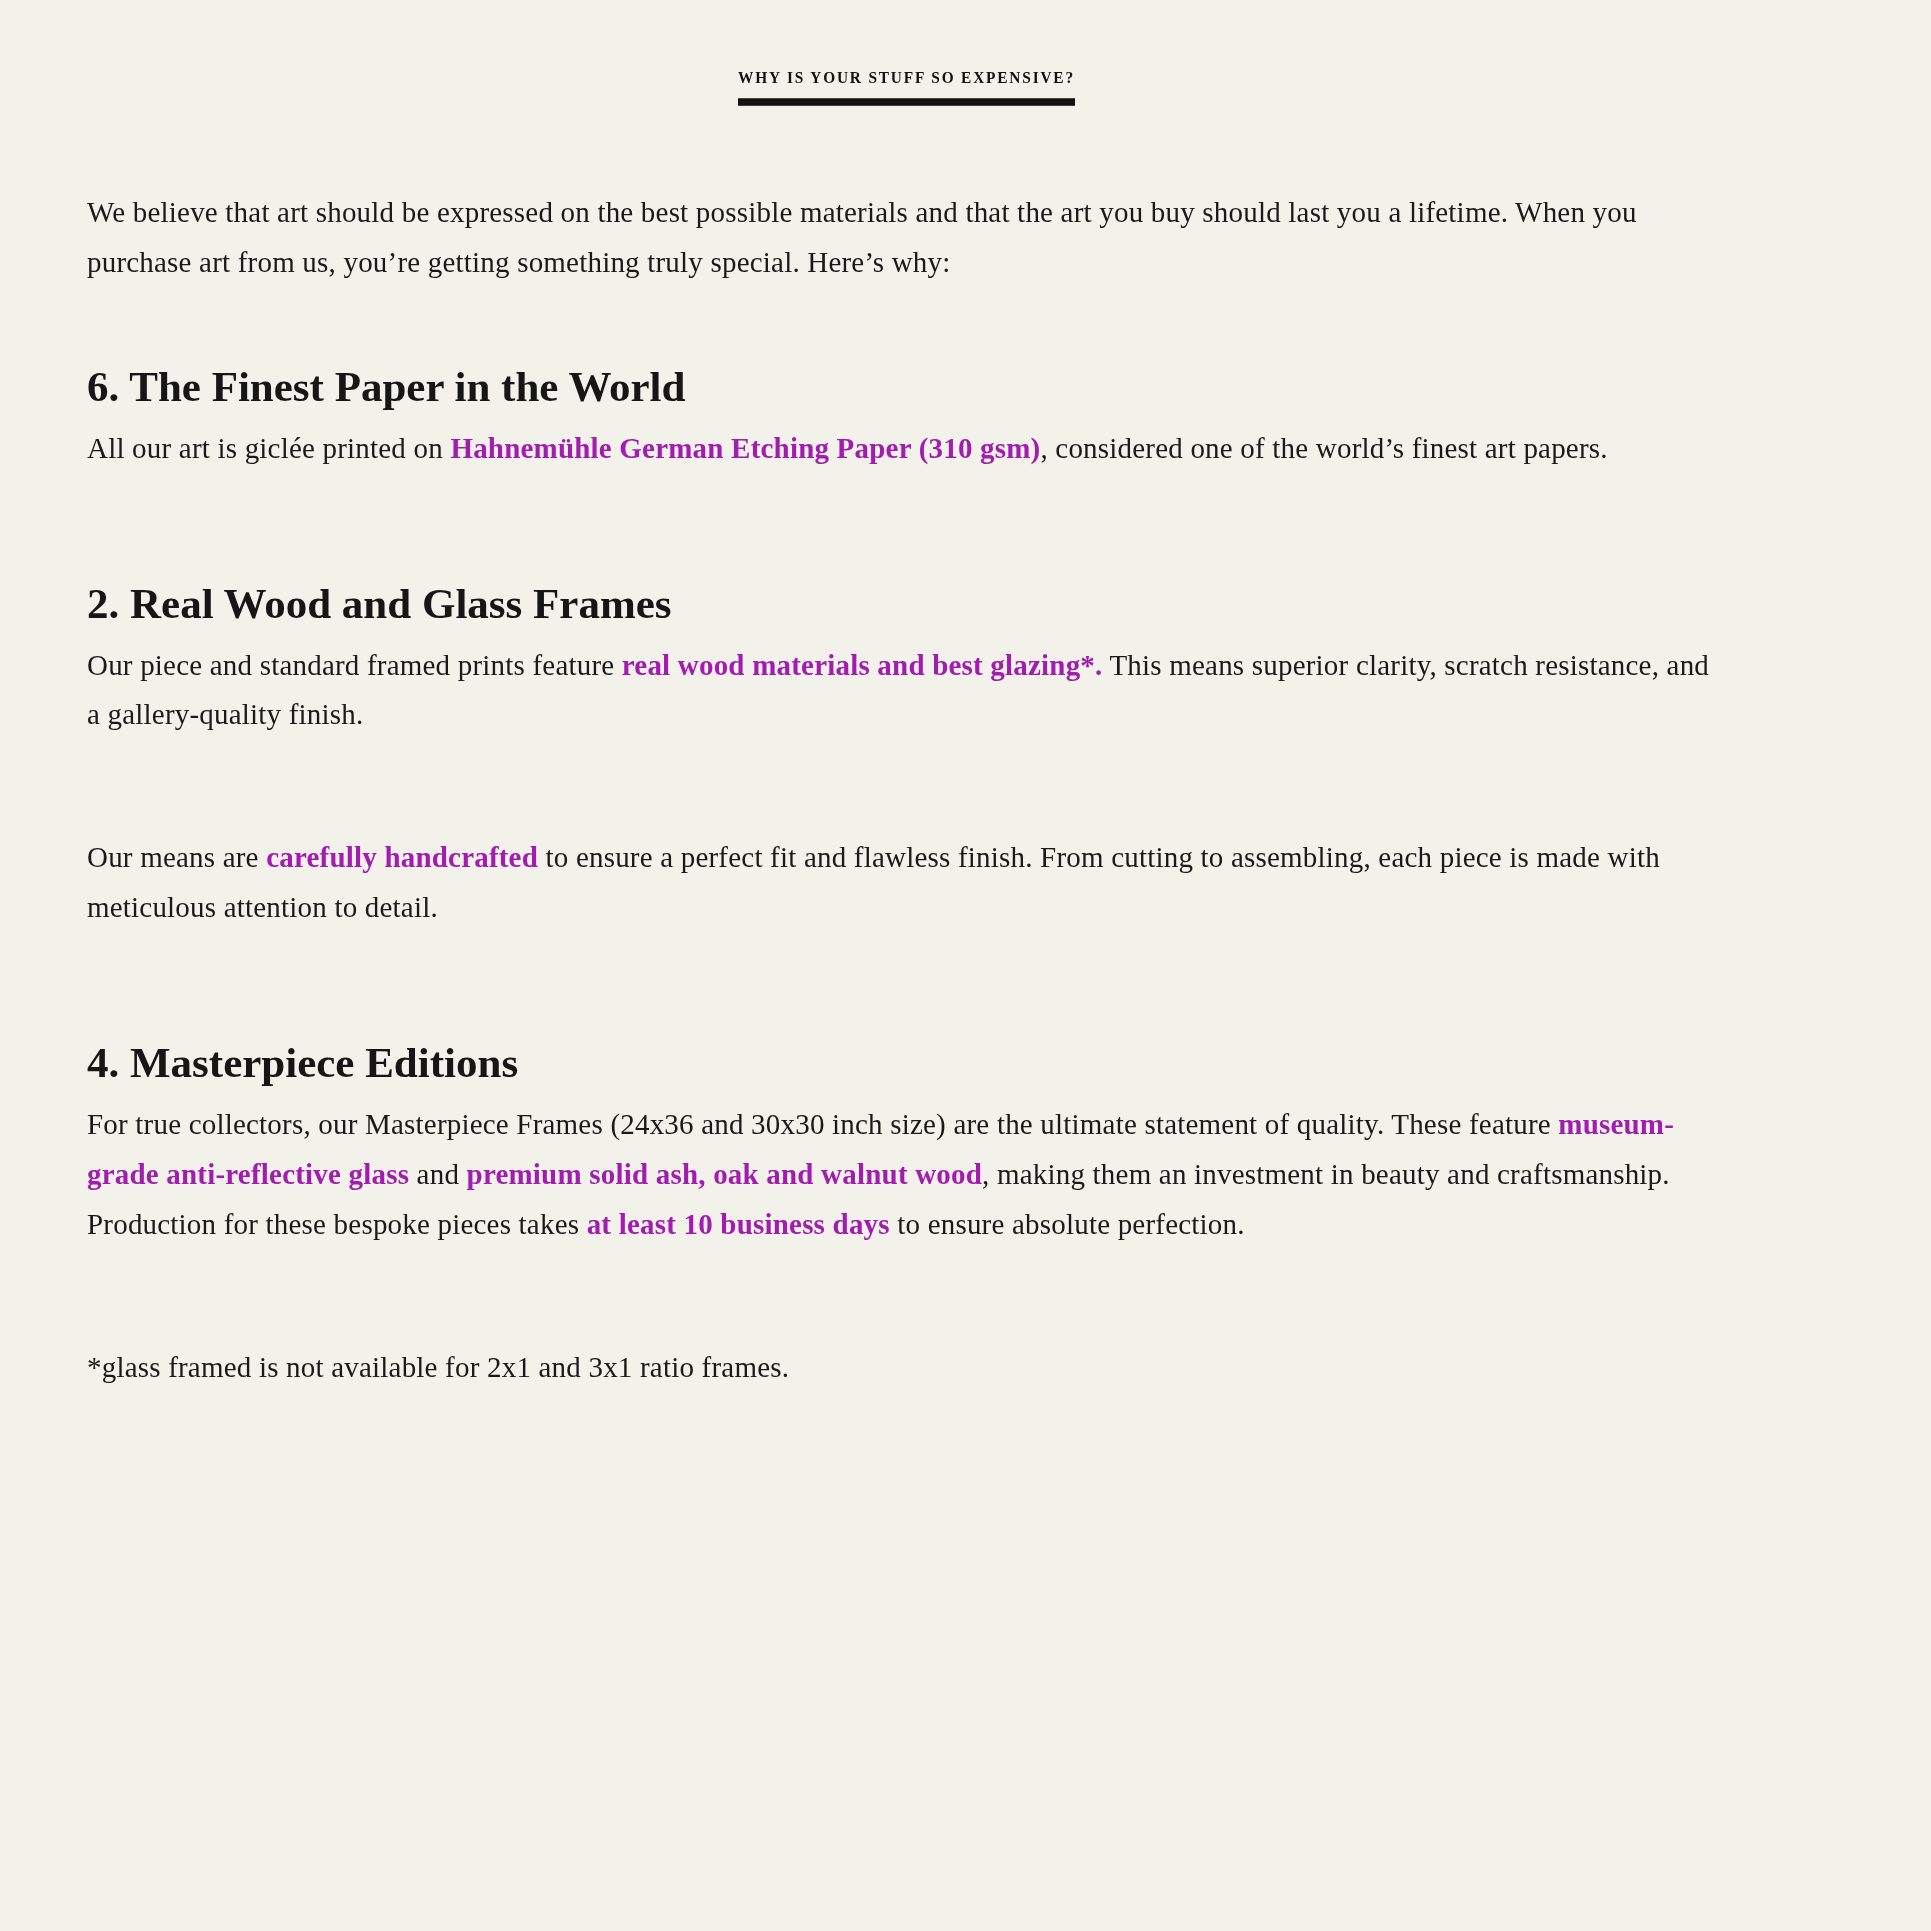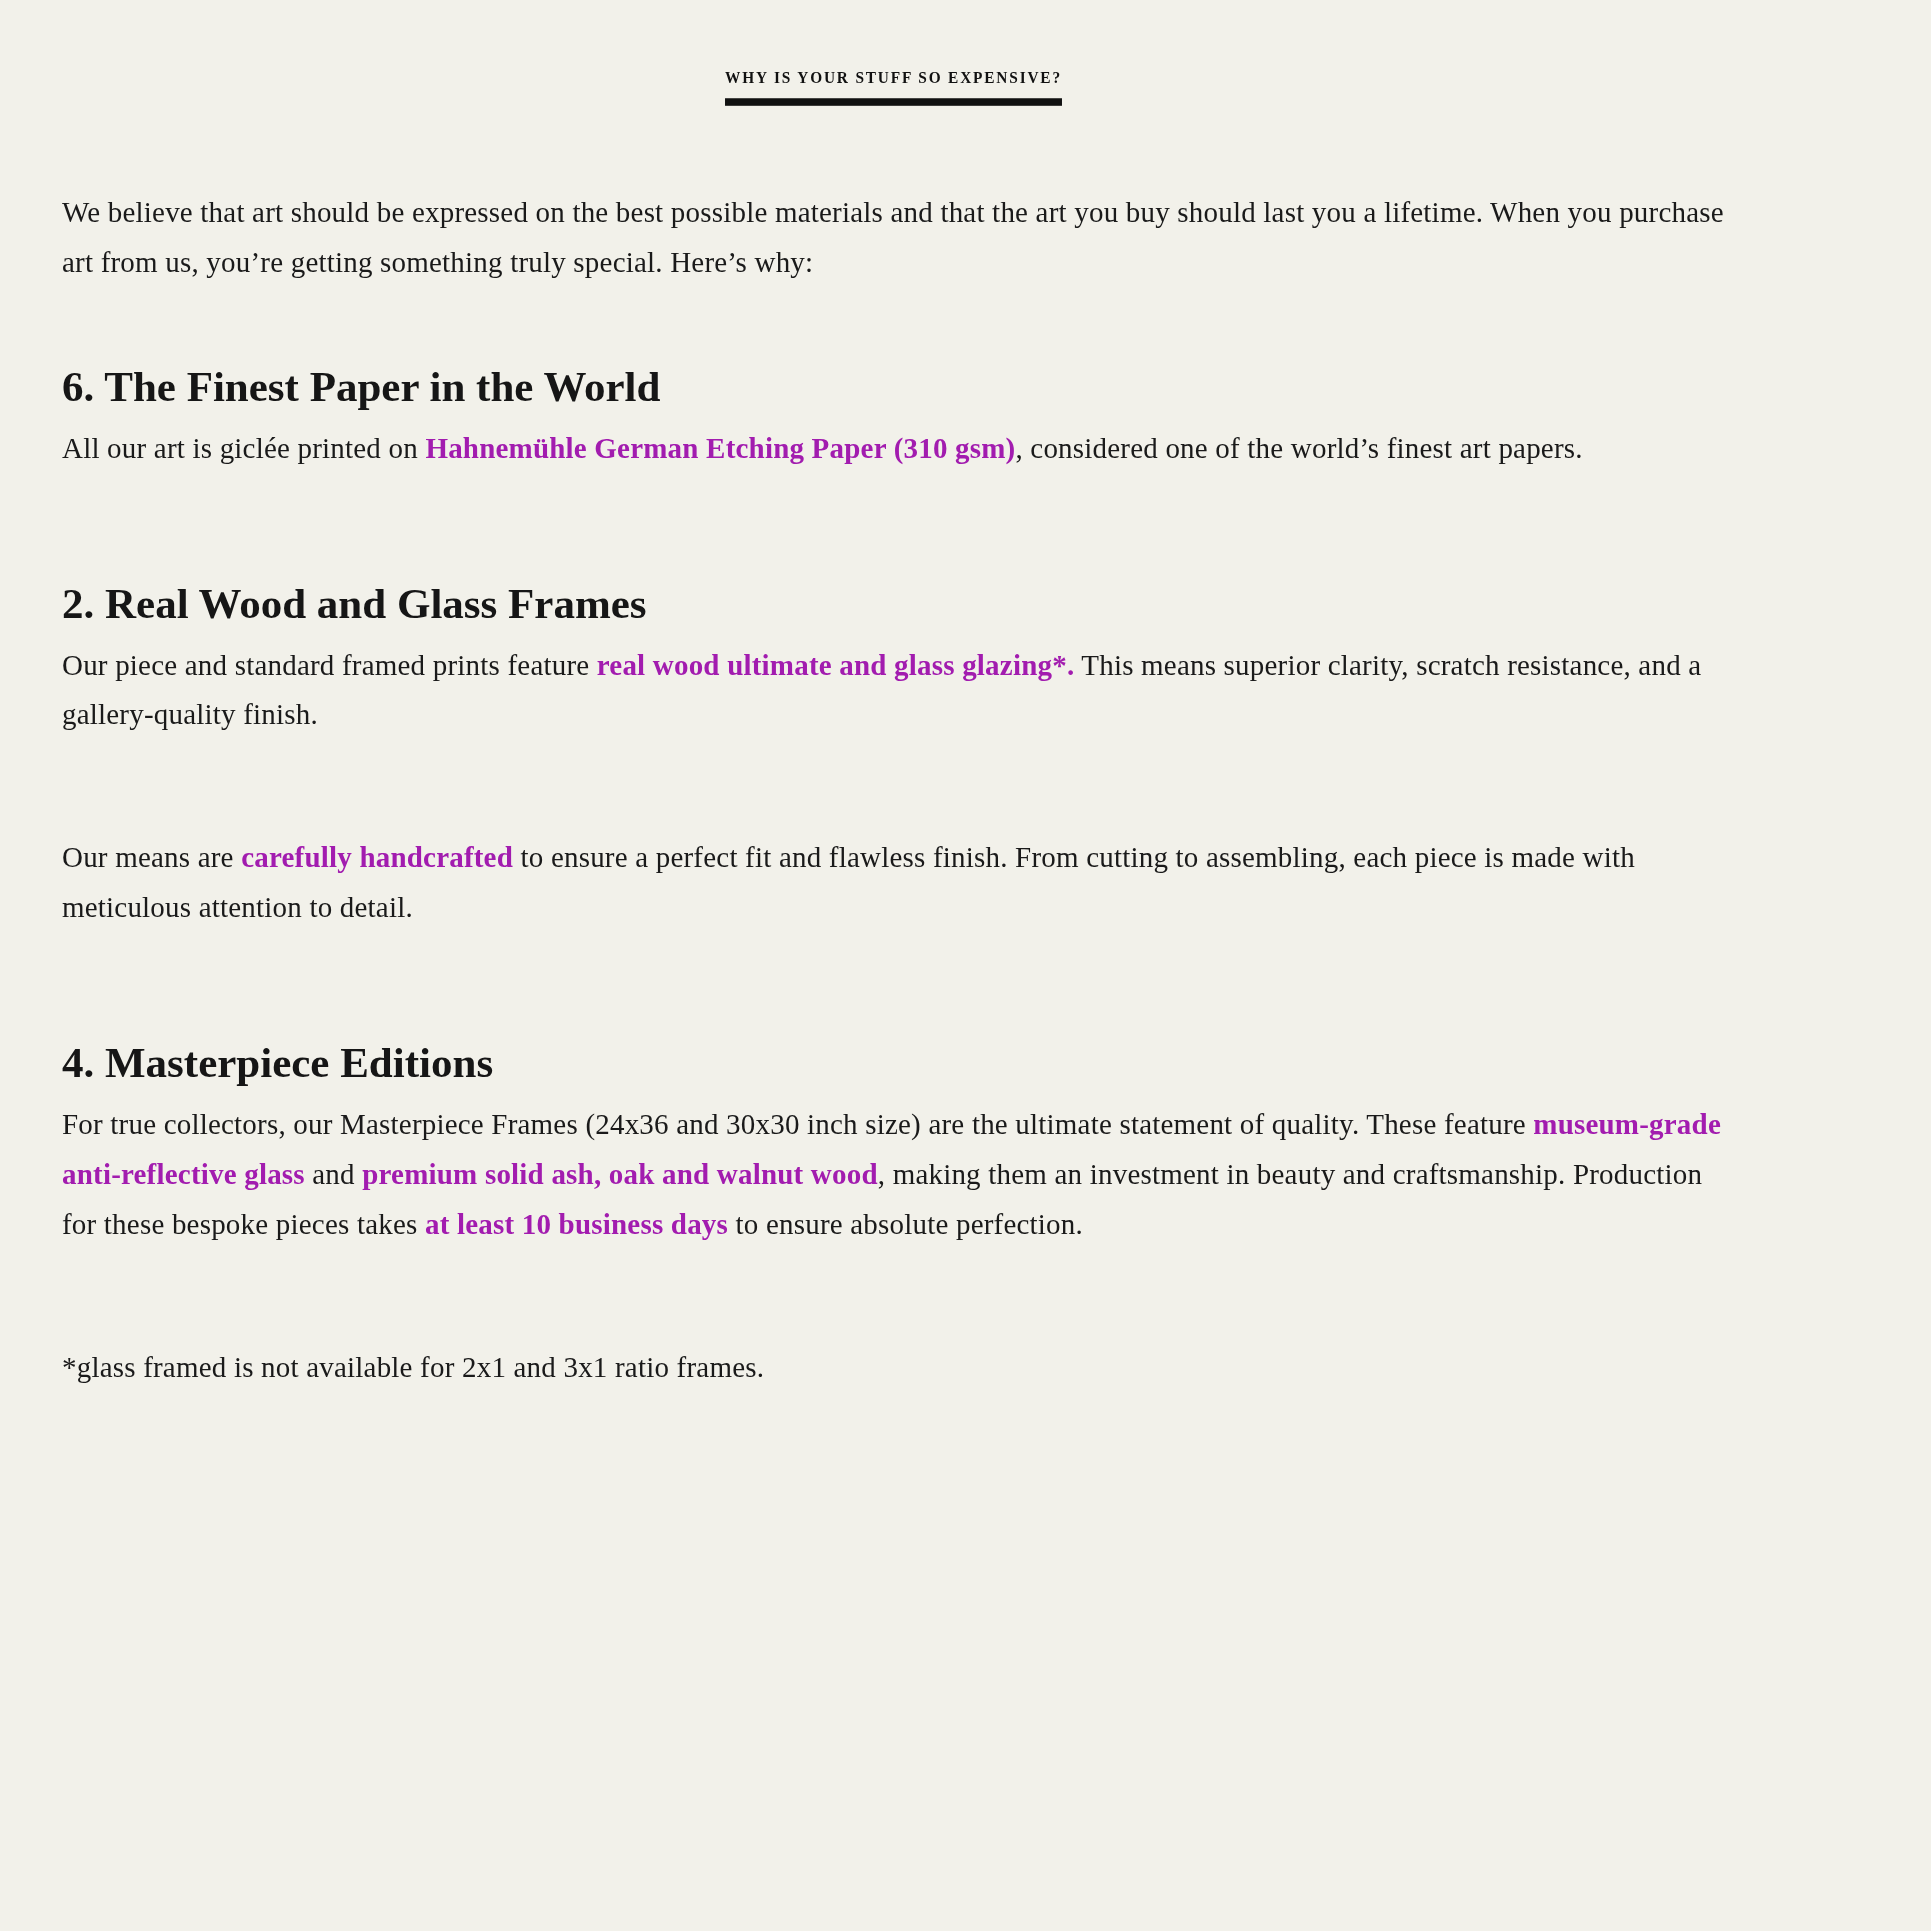--- a/index.html
+++ b/index.html
@@ -12,21 +12,21 @@
     box-sizing: border-box;
     background: #f2f1ea;
     color: #1a1a1a;
     font-family: "Liberation Serif", "DejaVu Serif", serif;
     overflow: hidden;
   }
   .page {
     box-sizing: border-box;
     width: 1787px;
     height: 1931px;
-    padding: 68px 62px 39px 62px;
+    padding: 68px 62px 39px 87px;
   }
   .title-wrap {
     text-align: center;
     margin: 0 0 85px 0;
   }
   .title {
     display: inline-block;
     font-size: 60px;
     font-weight: 700;
     letter-spacing: 1.9px;
@@ -78,21 +78,21 @@
 
   <p class="intro">We believe that art should be expressed on the best possible materials and that the art you buy should last you a lifetime. When you purchase art from us, you’re getting something truly special. Here’s why:</p>
 
   <div class="section">
     <h2>6. The Finest Paper in the World</h2>
     <p><span>All our art is giclée printed on </span><span class="b">Hahnemühle German Etching Paper (310 gsm)</span><span>, considered one of the world’s finest art papers.</span></p>
   </div>
 
   <div class="section">
     <h2>2. Real Wood and Glass Frames</h2>
-    <p><span>Our piece and standard framed prints feature </span><span class="b">real wood ultimate and glass glazing*.</span><span> This means superior clarity, scratch resistance, and a gallery-quality finish.</span></p>
+    <p><span>Our piece and standard framed prints feature </span><span class="b">real wood materials and best glazing*.</span><span> This means superior clarity, scratch resistance, and a gallery-quality finish.</span></p>
   </div>
 
   <div class="section">
     <p><span>Our means are </span><span class="b">carefully handcrafted</span><span> to ensure a perfect fit and flawless finish. From cutting to assembling, each piece is made with meticulous attention to detail.</span></p>
   </div>
 
   <div class="section">
     <h2>4. Masterpiece Editions</h2>
     <p><span>For true collectors, our Masterpiece Frames (24x36 and 30x30 inch size) are the ultimate statement of quality. These feature </span><span class="b">museum-grade anti-reflective glass</span><span> and </span><span class="b">premium solid ash, oak and walnut wood</span><span>, making them an investment in beauty and craftsmanship. Production for these bespoke pieces takes </span><span class="b">at least 10 business days</span><span> to ensure absolute perfection.</span></p>
   </div>

